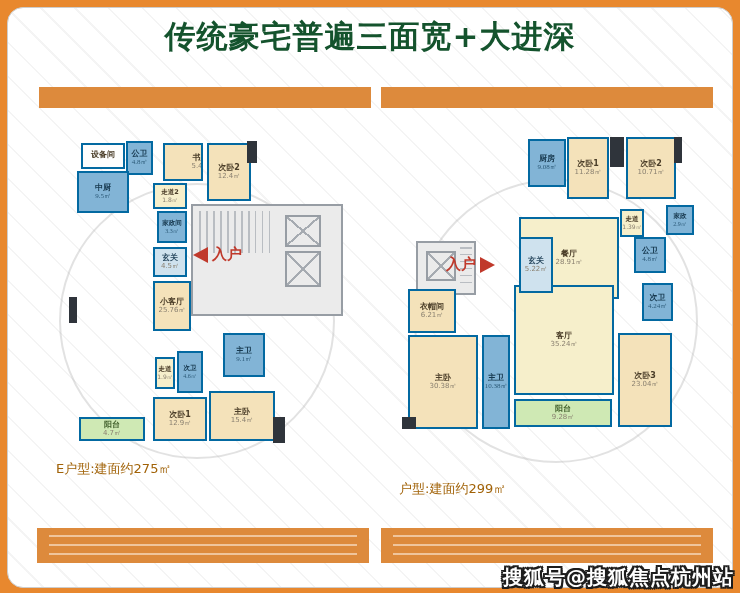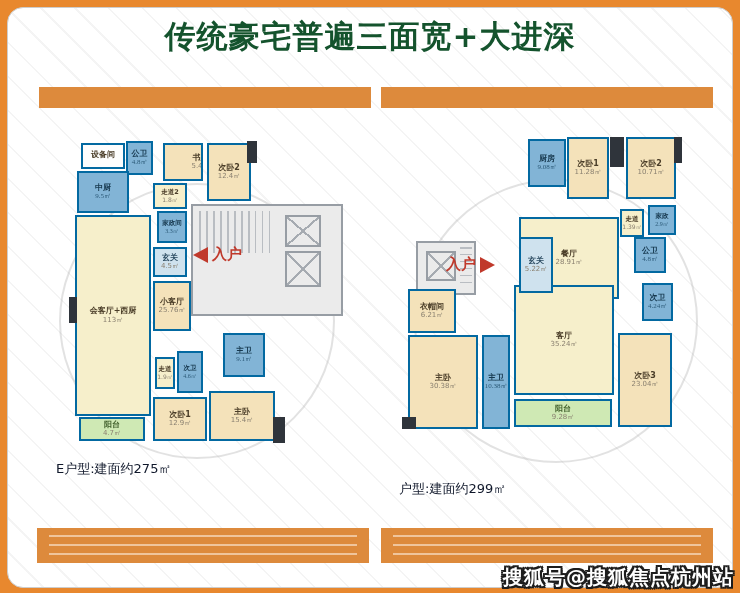--- a/index.html
+++ b/index.html
@@ -64,21 +64,21 @@
       linear-gradient(to bottom right, transparent calc(50% - 1px), #a6abb1 calc(50% - 1px) calc(50% + 1px), transparent calc(50% + 1px));
     z-index:0;
   }
   .wb{position:absolute;background:#2f343b;z-index:2;}
   .entry{
     position:absolute;display:flex;align-items:center;gap:4px;z-index:6;
     color:#c0392b;font-weight:800;font-size:15px;white-space:nowrap;
   }
   .tri-l{width:0;height:0;border-top:8px solid transparent;border-bottom:8px solid transparent;border-right:15px solid #c0392b;}
   .tri-r{width:0;height:0;border-top:8px solid transparent;border-bottom:8px solid transparent;border-left:15px solid #c0392b;}
-  .cap{position:absolute;font-size:13px;color:#0f172a;z-index:4;}
+  .cap{position:absolute;font-size:13px;color:#a16207;z-index:4;}
   .cap.l{left:48px;top:452px;}
   .cap.r{left:391px;top:472px;}
   .wm{
     position:absolute;right:6px;bottom:2px;z-index:20;
     font-size:20px;font-weight:800;color:#ffffff;letter-spacing:1px;
     text-shadow:-2px -2px 0 #1d1d1d,2px -2px 0 #1d1d1d,-2px 2px 0 #1d1d1d,2px 2px 0 #1d1d1d,0 2px 0 #1d1d1d,2px 0 0 #1d1d1d,0 -2px 0 #1d1d1d,-2px 0 0 #1d1d1d;
   }
 </style>
 </head>
 <body>
@@ -124,24 +124,20 @@
         <span class="ra">1.8㎡</span>
     </div>
     <div class="room blue tiny" style="left:106px;top:92px;width:30px;height:32px;">
       <span class="rl">家政间</span>
         <span class="ra">3.3㎡</span>
     </div>
     <div class="room lblue" style="left:102px;top:128px;width:34px;height:30px;">
       <span class="rl">玄关</span>
         <span class="ra">4.5㎡</span>
     </div>
-    <div class="room yellow" style="left:24px;top:96px;width:76px;height:201px;">
-      <span class="rl">会客厅+西厨</span>
-        <span class="ra">113㎡</span>
-    </div>
     <div class="room beige" style="left:102px;top:162px;width:38px;height:50px;text-align:right;">
       <span class="rl">小客厅</span>
         <span class="ra">25.76㎡</span>
     </div>
     <div class="room blue" style="left:172px;top:214px;width:42px;height:44px;">
       <span class="rl">主卫</span>
         <span class="ra">9.1㎡</span>
     </div>
     <div class="room blue tiny" style="left:126px;top:232px;width:26px;height:42px;">
       <span class="rl">次卫</span>
@@ -190,21 +186,21 @@
         <span class="ra">11.28㎡</span>
     </div>
     <div class="room beige" style="left:232px;top:24px;width:50px;height:62px;">
       <span class="rl">次卧2</span>
         <span class="ra">10.71㎡</span>
     </div>
     <div class="room yellow tiny" style="left:226px;top:96px;width:24px;height:28px;">
       <span class="rl">走道</span>
         <span class="ra">1.39㎡</span>
     </div>
-    <div class="room blue tiny" style="left:254px;top:92px;width:28px;height:30px;">
+    <div class="room blue tiny" style="left:272px;top:92px;width:28px;height:30px;">
       <span class="rl">家政</span>
         <span class="ra">2.9㎡</span>
     </div>
     <div class="room blue" style="left:240px;top:124px;width:32px;height:36px;">
       <span class="rl">公卫</span>
         <span class="ra">4.8㎡</span>
     </div>
     <div class="room yellow" style="left:125px;top:104px;width:100px;height:82px;">
       <span class="rl">餐厅</span>
         <span class="ra">28.91㎡</span>

